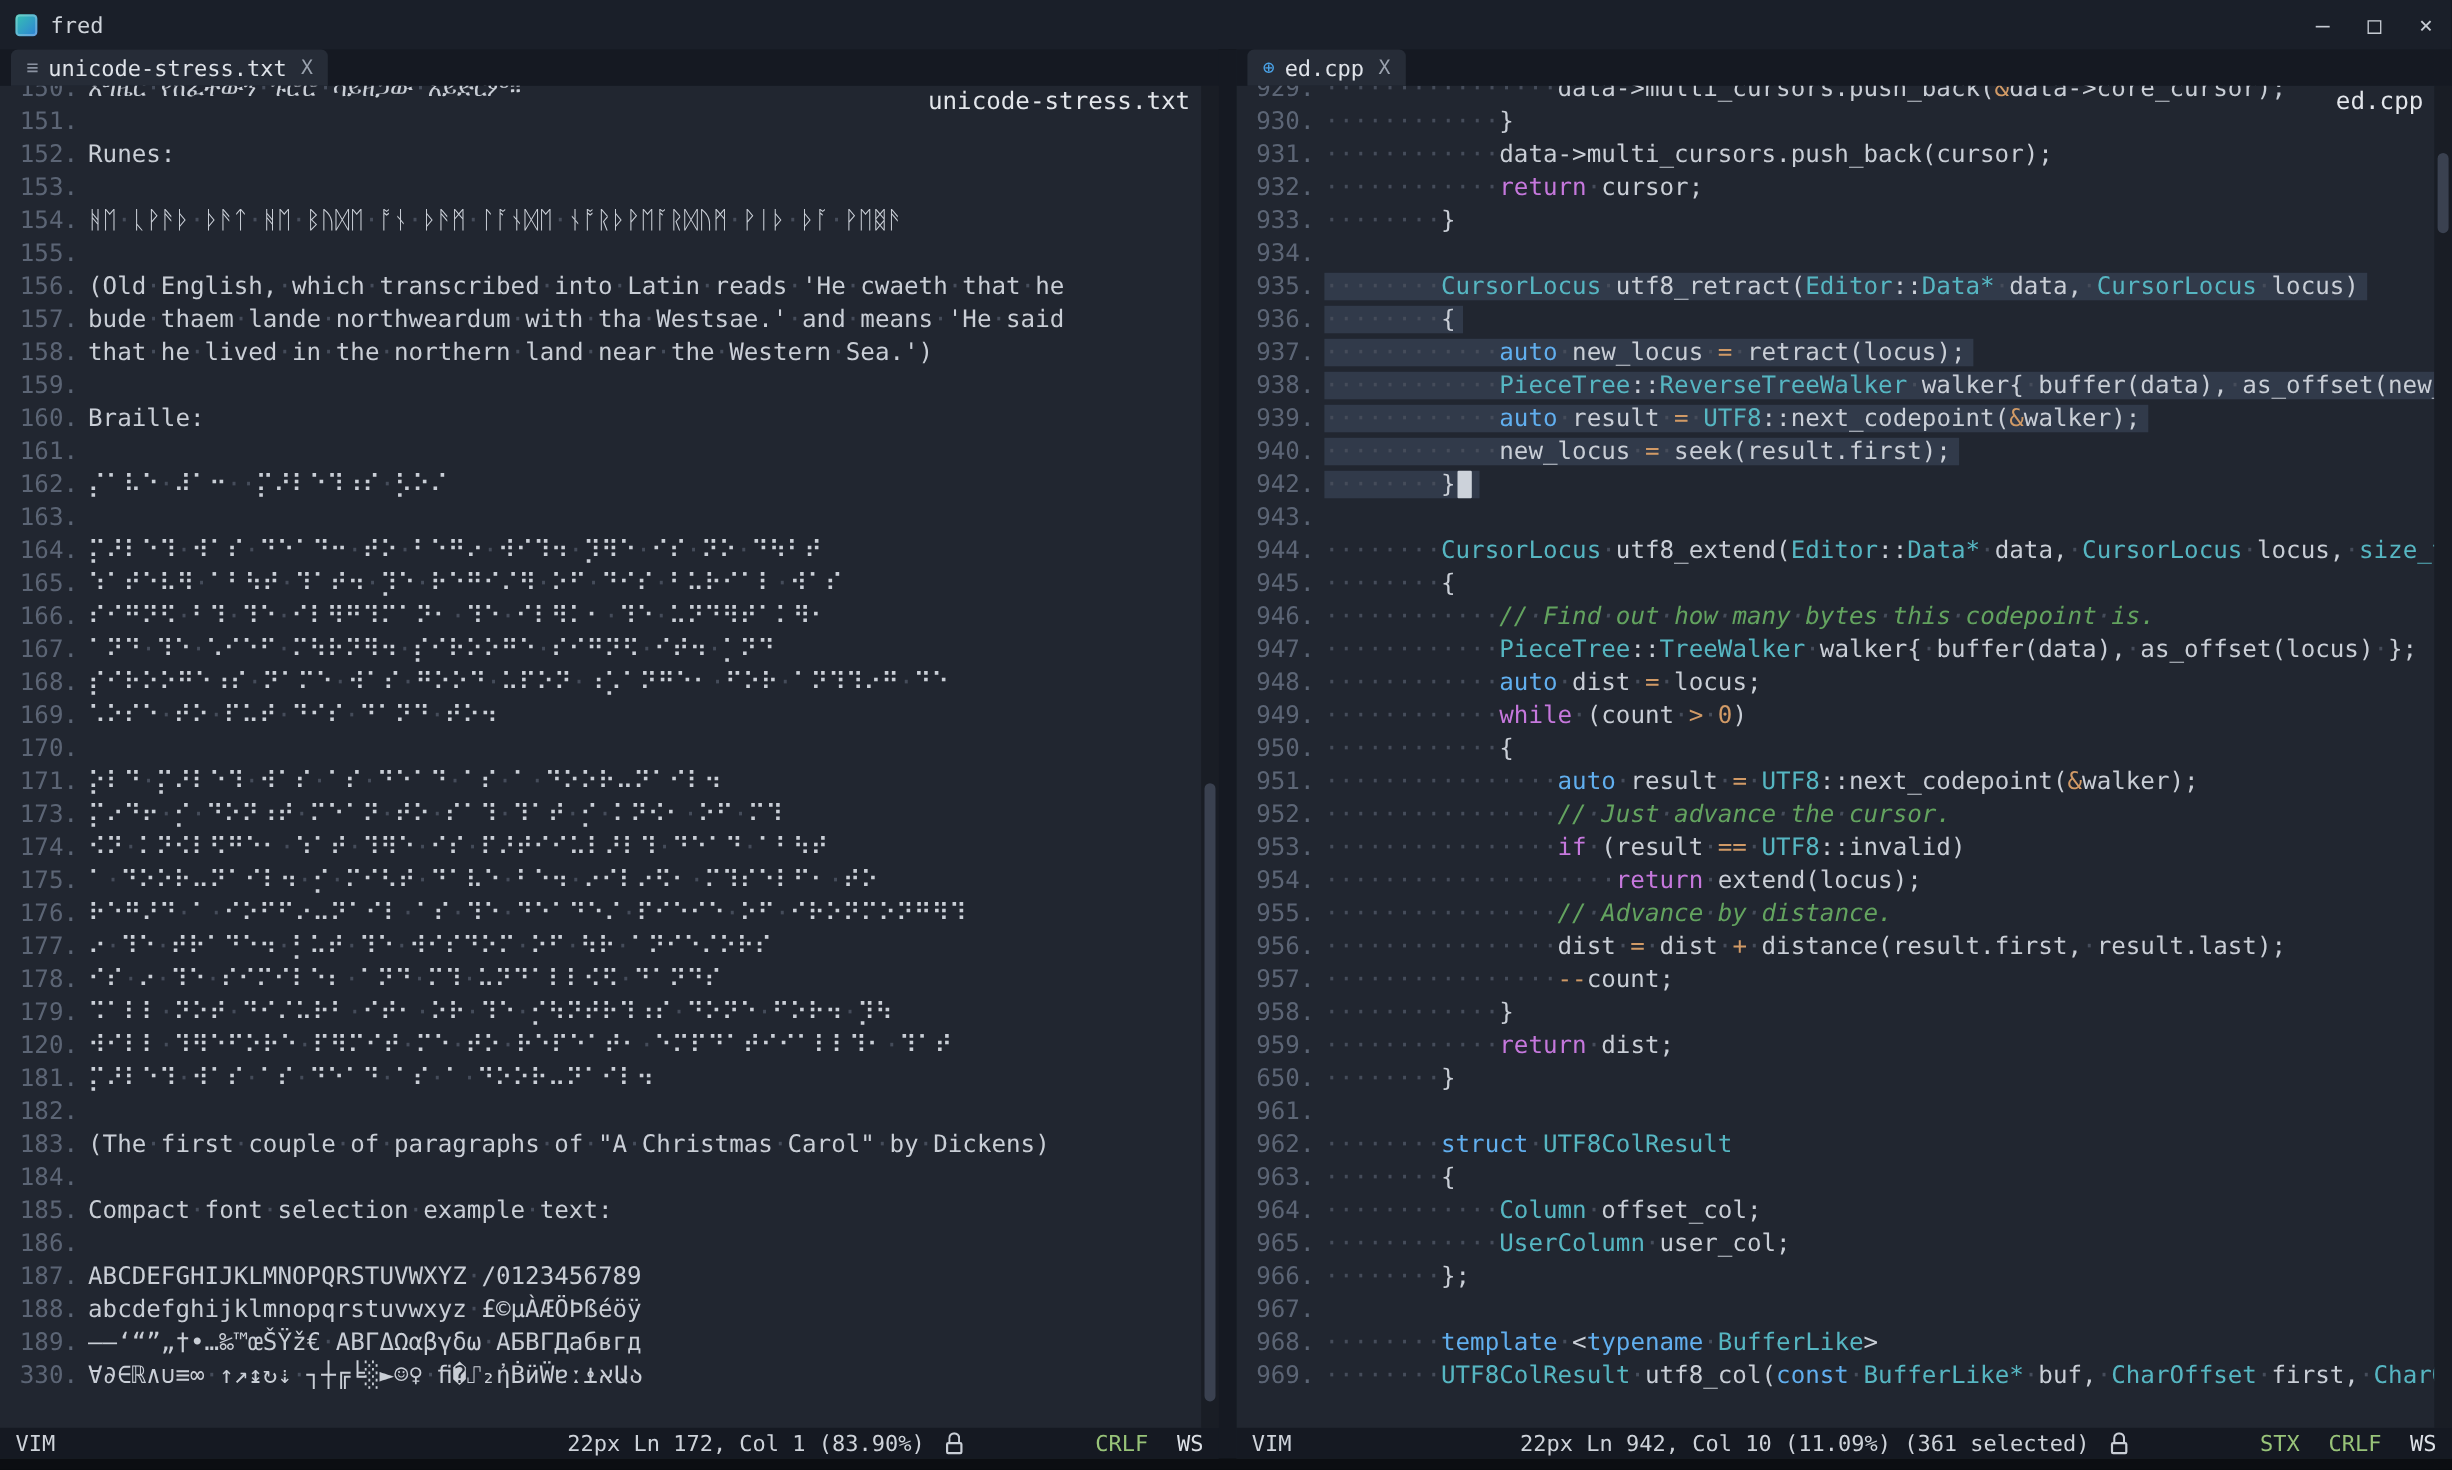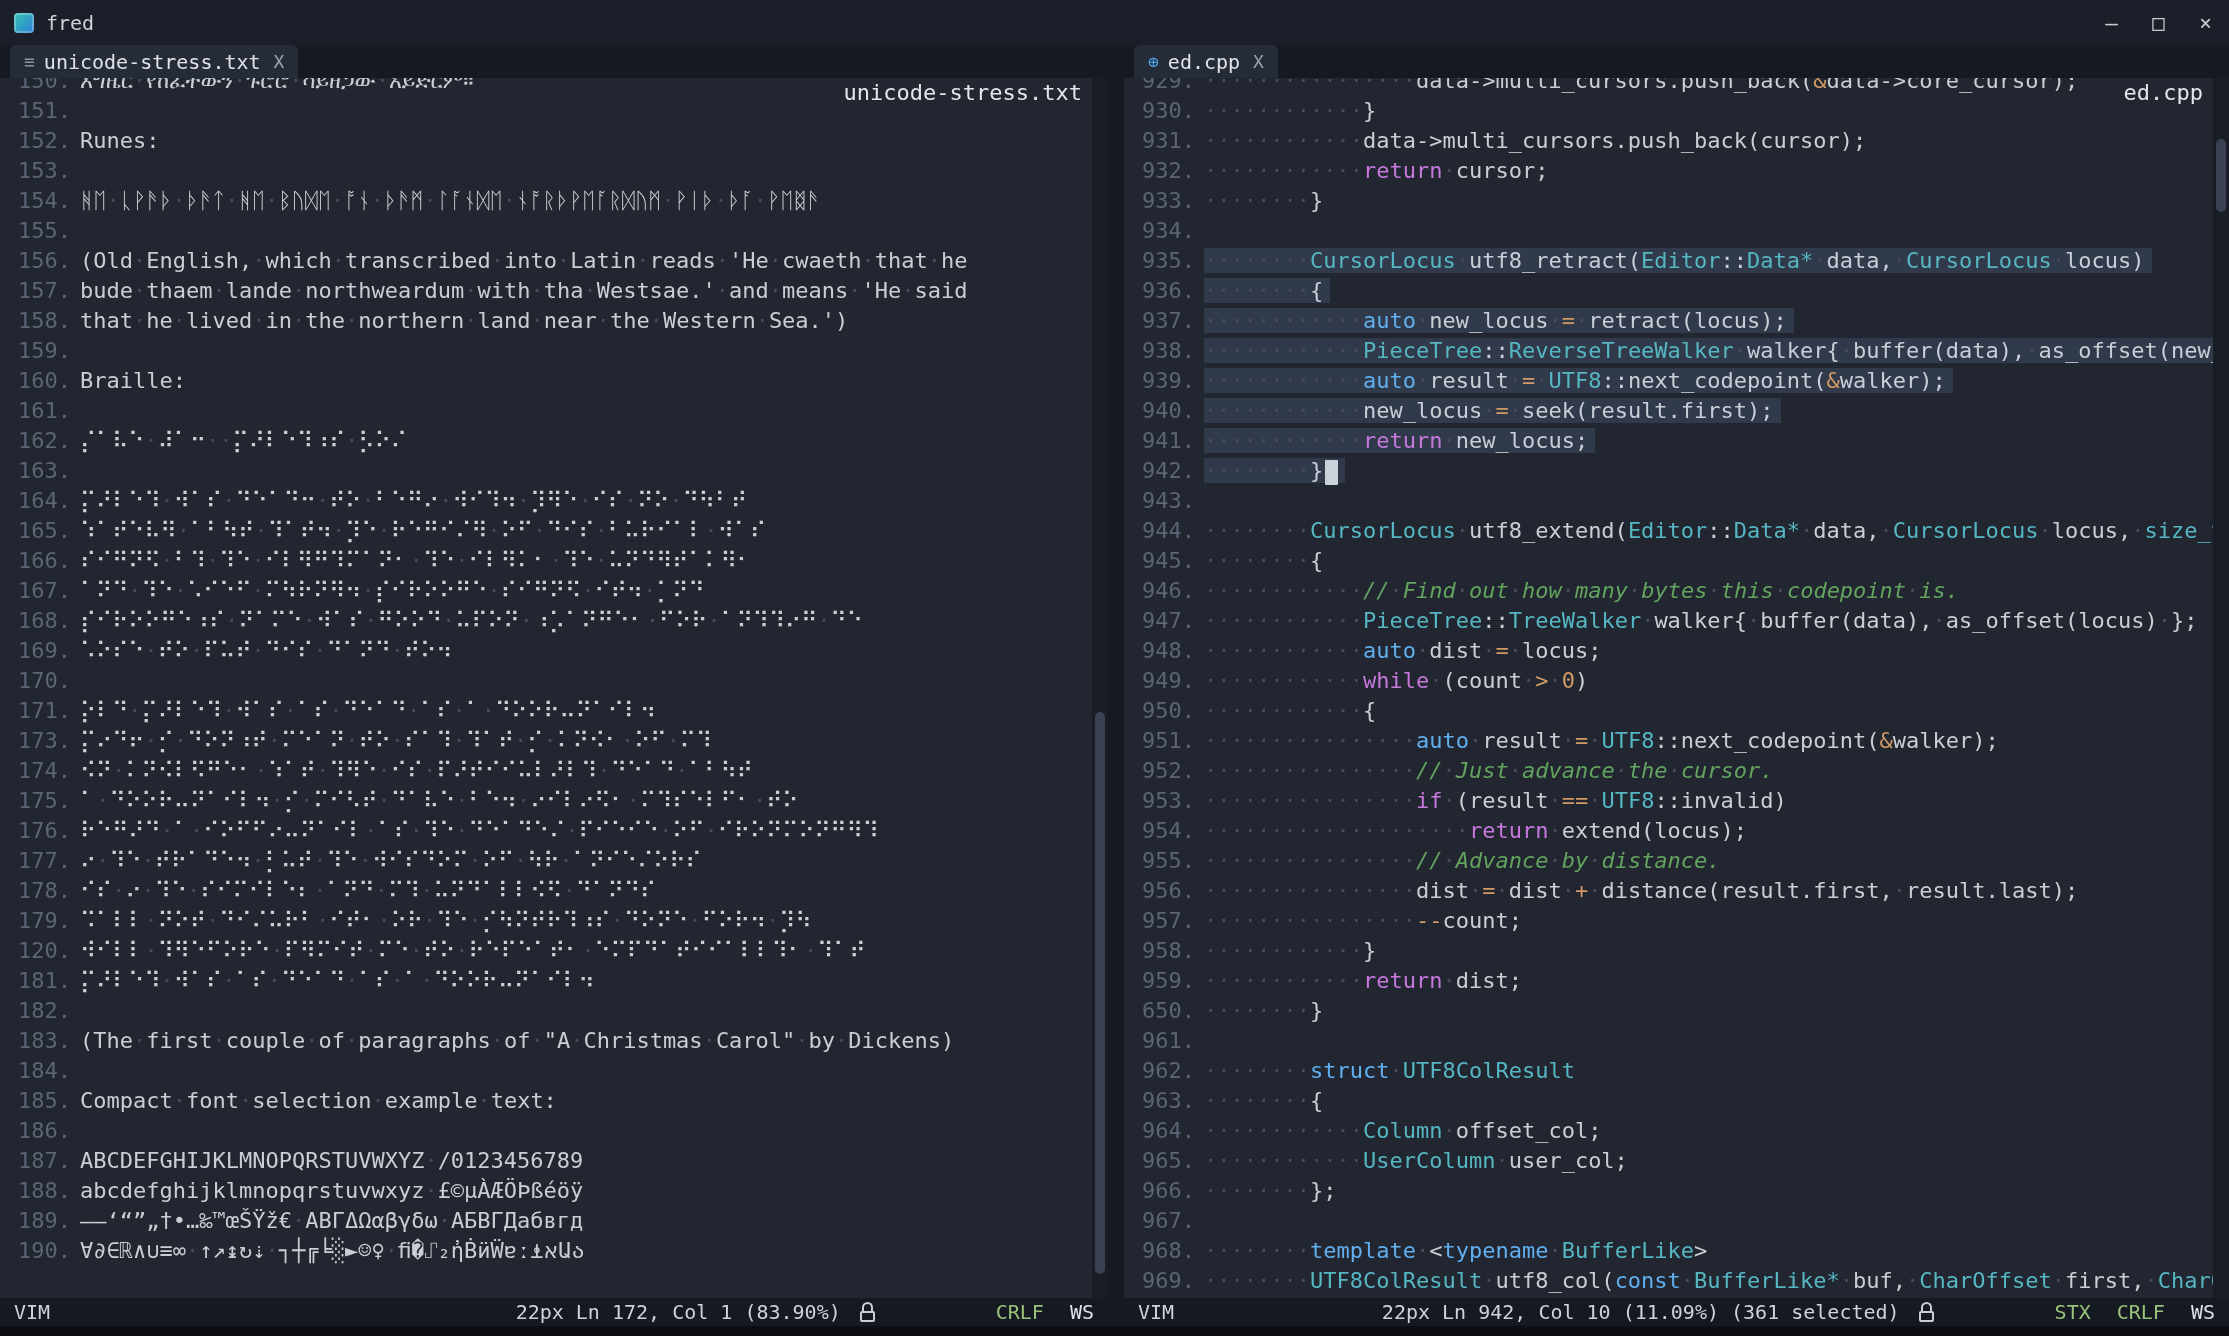--- a/index.html
+++ b/index.html
@@ -123,21 +123,21 @@
             <div class="row"><span class="gutter">120.</span><span class="line"><span class="tk-p">⠺⠊⠇⠇<span class="ws-dot">·</span>⠹⠻⠑⠋⠕⠗⠑<span class="ws-dot">·</span>⠏⠻⠍⠊⠞<span class="ws-dot">·</span>⠍⠑<span class="ws-dot">·</span>⠞⠕<span class="ws-dot">·</span>⠗⠑⠏⠑⠁⠞⠂<span class="ws-dot">·</span>⠑⠍⠏⠙⠁⠞⠊⠊⠁⠇⠇⠹⠂<span class="ws-dot">·</span>⠹⠁⠞</span></span></div>
             <div class="row"><span class="gutter">181.</span><span class="line"><span class="tk-p">⡍⠜⠇⠑⠹<span class="ws-dot">·</span>⠺⠁⠎<span class="ws-dot">·</span>⠁⠎<span class="ws-dot">·</span>⠙⠑⠁⠙<span class="ws-dot">·</span>⠁⠎<span class="ws-dot">·</span>⠁<span class="ws-dot">·</span>⠙⠕⠕⠗⠤⠝⠁⠊⠇⠲</span></span></div>
             <div class="row"><span class="gutter">182.</span><span class="line"></span></div>
             <div class="row"><span class="gutter">183.</span><span class="line"><span class="tk-p">(The<span class="ws-dot">·</span>first<span class="ws-dot">·</span>couple<span class="ws-dot">·</span>of<span class="ws-dot">·</span>paragraphs<span class="ws-dot">·</span>of<span class="ws-dot">·</span>"A<span class="ws-dot">·</span>Christmas<span class="ws-dot">·</span>Carol"<span class="ws-dot">·</span>by<span class="ws-dot">·</span>Dickens)</span></span></div>
             <div class="row"><span class="gutter">184.</span><span class="line"></span></div>
             <div class="row"><span class="gutter">185.</span><span class="line"><span class="tk-p">Compact<span class="ws-dot">·</span>font<span class="ws-dot">·</span>selection<span class="ws-dot">·</span>example<span class="ws-dot">·</span>text:</span></span></div>
             <div class="row"><span class="gutter">186.</span><span class="line"></span></div>
             <div class="row"><span class="gutter">187.</span><span class="line"><span class="tk-p">ABCDEFGHIJKLMNOPQRSTUVWXYZ<span class="ws-dot">·</span>/0123456789</span></span></div>
             <div class="row"><span class="gutter">188.</span><span class="line"><span class="tk-p">abcdefghijklmnopqrstuvwxyz<span class="ws-dot">·</span>£©µÀÆÖÞßéöÿ</span></span></div>
             <div class="row"><span class="gutter">189.</span><span class="line"><span class="tk-p">–—‘“”„†•…‰™œŠŸž€<span class="ws-dot">·</span>ΑΒΓΔΩαβγδω<span class="ws-dot">·</span>АБВГДабвгд</span></span></div>
-            <div class="row"><span class="gutter">190.</span><span class="line"><span class="tk-p">∀∂∈ℝ∧∪≡∞<span class="ws-dot">·</span>↑↗↨↻⇣<span class="ws-dot">·</span>┐┼╔╘░►☺♀<span class="ws-dot">·</span>ﬁ�⑀₂ἠḂӥẄɐː⍎אԱა</span></span></div>
+            <div class="row"><span class="gutter">330.</span><span class="line"><span class="tk-p">∀∂∈ℝ∧∪≡∞<span class="ws-dot">·</span>↑↗↨↻⇣<span class="ws-dot">·</span>┐┼╔╘░►☺♀<span class="ws-dot">·</span>ﬁ�⑀₂ἠḂӥẄɐː⍎אԱა</span></span></div>
           </div>
         <div class="overlay-name">unicode-stress.txt</div>
       </div>
       <div class="vscroll">
         <div class="thumb" style="top: 52%; height: 46%;"></div>
       </div>
     </div>
     <div class="statusbar">
       <span class="mode">VIM</span>
       <span class="pos">22px Ln 172, Col 1 (83.90%)</span>
@@ -170,21 +170,20 @@
             <div class="row"><span class="gutter">931.</span><span class="line"><span class="ws-dot">············</span><span class="tk-p">data-&gt;multi_cursors.push_back(cursor);</span></span></div>
             <div class="row"><span class="gutter">932.</span><span class="line"><span class="ws-dot">············</span><span class="tk-k">return</span><span class="tk-p"><span class="ws-dot">·</span>cursor;</span></span></div>
             <div class="row"><span class="gutter">933.</span><span class="line"><span class="ws-dot">········</span><span class="tk-p">}</span></span></div>
             <div class="row"><span class="gutter">934.</span><span class="line"></span></div>
             <div class="row"><span class="gutter">935.</span><span class="line sel"><span class="ws-dot">········</span><span class="tk-t">CursorLocus</span><span class="tk-p"><span class="ws-dot">·</span>utf8_retract(</span><span class="tk-t">Editor</span><span class="tk-p">::</span><span class="tk-t">Data*</span><span class="tk-p"><span class="ws-dot">·</span>data,<span class="ws-dot">·</span></span><span class="tk-t">CursorLocus</span><span class="tk-p"><span class="ws-dot">·</span>locus)</span></span></div>
             <div class="row"><span class="gutter">936.</span><span class="line sel"><span class="ws-dot">········</span><span class="tk-p">{</span></span></div>
             <div class="row"><span class="gutter">937.</span><span class="line sel"><span class="ws-dot">············</span><span class="tk-b">auto</span><span class="tk-p"><span class="ws-dot">·</span>new_locus<span class="ws-dot">·</span></span><span class="tk-o">=</span><span class="tk-p"><span class="ws-dot">·</span>retract(locus);</span></span></div>
             <div class="row"><span class="gutter">938.</span><span class="line sel"><span class="ws-dot">············</span><span class="tk-t">PieceTree</span><span class="tk-p">::</span><span class="tk-t">ReverseTreeWalker</span><span class="tk-p"><span class="ws-dot">·</span>walker{<span class="ws-dot">·</span>buffer(data),<span class="ws-dot">·</span>as_offset(new_locus)};</span></span></div>
             <div class="row"><span class="gutter">939.</span><span class="line sel"><span class="ws-dot">············</span><span class="tk-b">auto</span><span class="tk-p"><span class="ws-dot">·</span>result<span class="ws-dot">·</span></span><span class="tk-o">=</span><span class="tk-p"><span class="ws-dot">·</span></span><span class="tk-t">UTF8</span><span class="tk-p">::next_codepoint(</span><span class="tk-o">&amp;</span><span class="tk-p">walker);</span></span></div>
             <div class="row"><span class="gutter">940.</span><span class="line sel"><span class="ws-dot">············</span><span class="tk-p">new_locus<span class="ws-dot">·</span></span><span class="tk-o">=</span><span class="tk-p"><span class="ws-dot">·</span>seek(result.first);</span></span></div>
-            <div class="row"><span class="gutter">941.</span><span class="line sel"><span class="ws-dot">············</span><span class="tk-k">return</span><span class="tk-p"><span class="ws-dot">·</span>new_locus;</span></span></div>
             <div class="row"><span class="gutter">942.</span><span class="line sel"><span class="ws-dot">········</span><span class="tk-p">}</span><span class="caret-block"></span></span></div>
             <div class="row"><span class="gutter">943.</span><span class="line"></span></div>
             <div class="row"><span class="gutter">944.</span><span class="line"><span class="ws-dot">········</span><span class="tk-t">CursorLocus</span><span class="tk-p"><span class="ws-dot">·</span>utf8_extend(</span><span class="tk-t">Editor</span><span class="tk-p">::</span><span class="tk-t">Data*</span><span class="tk-p"><span class="ws-dot">·</span>data,<span class="ws-dot">·</span></span><span class="tk-t">CursorLocus</span><span class="tk-p"><span class="ws-dot">·</span>locus,<span class="ws-dot">·</span></span><span class="tk-t">size_t</span><span class="tk-p"><span class="ws-dot">·</span>count</span></span></div>
             <div class="row"><span class="gutter">945.</span><span class="line"><span class="ws-dot">········</span><span class="tk-p">{</span></span></div>
             <div class="row"><span class="gutter">946.</span><span class="line"><span class="ws-dot">············</span><span class="tk-c">//<span class="ws-dot">·</span>Find<span class="ws-dot">·</span>out<span class="ws-dot">·</span>how<span class="ws-dot">·</span>many<span class="ws-dot">·</span>bytes<span class="ws-dot">·</span>this<span class="ws-dot">·</span>codepoint<span class="ws-dot">·</span>is.</span></span></div>
             <div class="row"><span class="gutter">947.</span><span class="line"><span class="ws-dot">············</span><span class="tk-t">PieceTree</span><span class="tk-p">::</span><span class="tk-t">TreeWalker</span><span class="tk-p"><span class="ws-dot">·</span>walker{<span class="ws-dot">·</span>buffer(data),<span class="ws-dot">·</span>as_offset(locus)<span class="ws-dot">·</span>};</span></span></div>
             <div class="row"><span class="gutter">948.</span><span class="line"><span class="ws-dot">············</span><span class="tk-b">auto</span><span class="tk-p"><span class="ws-dot">·</span>dist<span class="ws-dot">·</span></span><span class="tk-o">=</span><span class="tk-p"><span class="ws-dot">·</span>locus;</span></span></div>
             <div class="row"><span class="gutter">949.</span><span class="line"><span class="ws-dot">············</span><span class="tk-k">while</span><span class="tk-p"><span class="ws-dot">·</span>(count<span class="ws-dot">·</span></span><span class="tk-o">&gt;</span><span class="tk-p"><span class="ws-dot">·</span></span><span class="tk-n">0</span><span class="tk-p">)</span></span></div>
             <div class="row"><span class="gutter">950.</span><span class="line"><span class="ws-dot">············</span><span class="tk-p">{</span></span></div>
             <div class="row"><span class="gutter">951.</span><span class="line"><span class="ws-dot">················</span><span class="tk-b">auto</span><span class="tk-p"><span class="ws-dot">·</span>result<span class="ws-dot">·</span></span><span class="tk-o">=</span><span class="tk-p"><span class="ws-dot">·</span></span><span class="tk-t">UTF8</span><span class="tk-p">::next_codepoint(</span><span class="tk-o">&amp;</span><span class="tk-p">walker);</span></span></div>

